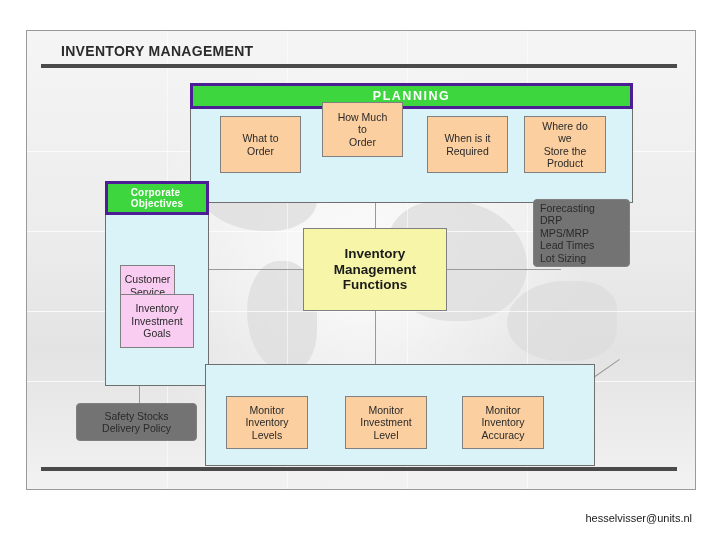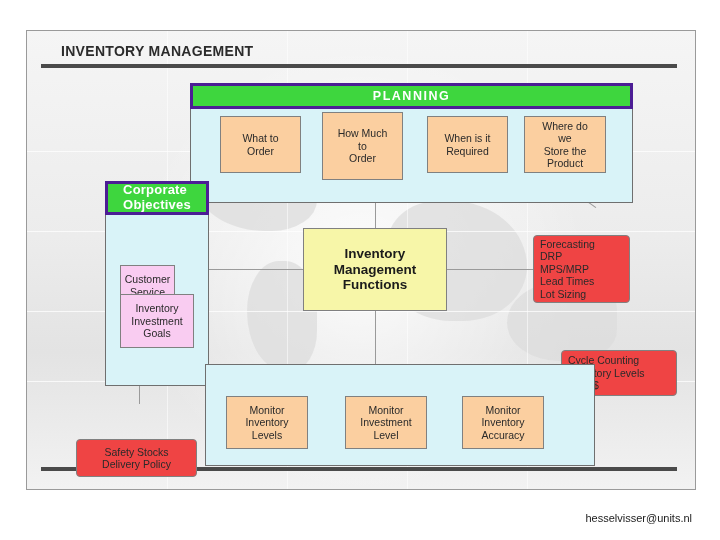--- a/index.html
+++ b/index.html
@@ -118,34 +118,34 @@
     color: #ffffff;
     font-size: 12.5px;
     font-weight: bold;
     letter-spacing: 1.5px;
     display: flex;
     align-items: center;
     justify-content: center;
   }
   .orange { background: #fbcfa0; }
   .pink   { background: #f9ccf1; }
-  .grey   { background: #ef4444; margin-top: 36px; }
+  .grey   { background: #737373; }
   .yellow { background: #f7f6a8; }
 
   
   #planning-band  { left: 163px; top: 52px;  width: 443px; height: 120px; }
   #planning-head  { left: 163px; top: 52px;  width: 443px; height: 26px; }
 
   #box-what-order     { left: 193px; top: 85px; width: 81px;  height: 57px; }
-  #box-how-much       { left: 295px; top: 81px; width: 81px;  height: 68px; }
+  #box-how-much       { left: 295px; top: 71px; width: 81px;  height: 55px; }
   #box-when-required  { left: 400px; top: 85px; width: 81px;  height: 57px; }
   #box-where-store    { left: 497px; top: 85px; width: 82px;  height: 57px; }
 
   #corp-band  { left: 78px; top: 150px; width: 104px; height: 205px; }
-  #corp-head  { left: 78px; top: 150px; width: 104px; height: 34px; font-size: 13px; letter-spacing: 0.2px; line-height: 1.15; padding: 0 4px; }
+  #corp-head  { left: 78px; top: 150px; width: 104px; height: 34px; font-size: 10px; letter-spacing: 0.2px; line-height: 1.15; padding: 0 4px; }
 
   #box-customer-service { left: 93px;  top: 190px; width: 55px; height: 54px; margin-top: 44px; }
   #box-inventory-goals  { left: 93px;  top: 263px; width: 74px; height: 54px; }
 
   #box-center { left: 276px; top: 197px; width: 144px; height: 83px; font-size: 13.5px; font-weight: bold; color: #1b1b1b; }
 
   #box-forecasting { left: 506px; top: 168px; width: 97px; height: 68px;
                      justify-content: flex-start; text-align: left; padding-left: 6px;
                      font-size: 10.5px; }
   #box-cycle       { left: 534px; top: 283px; width: 116px; height: 46px;
@@ -264,23 +264,20 @@
 
     <div class="box yellow ml" id="box-center">Inventory
 Management
 Functions</div>
 
     <div class="box grey ml rounded" id="box-forecasting">Forecasting
 DRP
 MPS/MRP
 Lead Times
 Lot Sizing</div>
-    <div class="box grey ml rounded" id="box-cycle">Cycle Counting
-Inventory Levels
-units/$</div>
 
     <div class="band" id="control-band"></div>
 
     <div class="box orange ml" id="box-monitor-levels">Monitor
 Inventory
 Levels</div>
     <div class="box orange ml" id="box-monitor-invest">Monitor
 Investment
 Level</div>
     <div class="box orange ml" id="box-monitor-accuracy">Monitor

